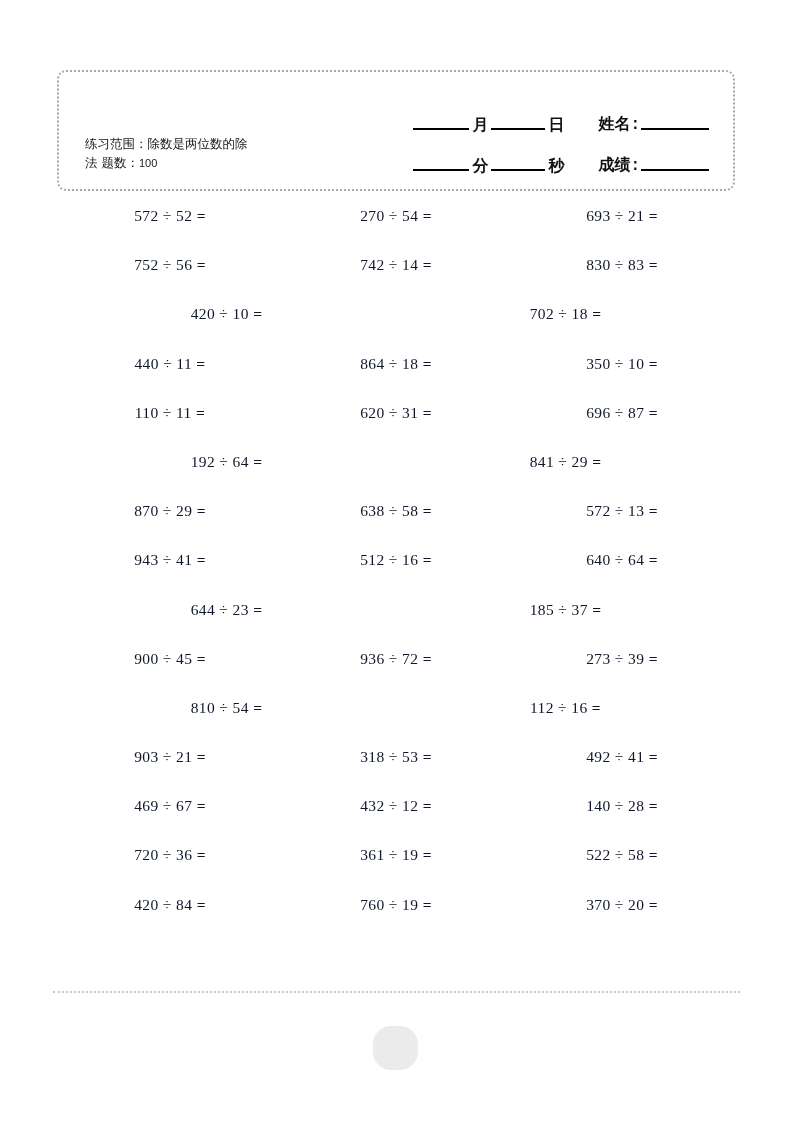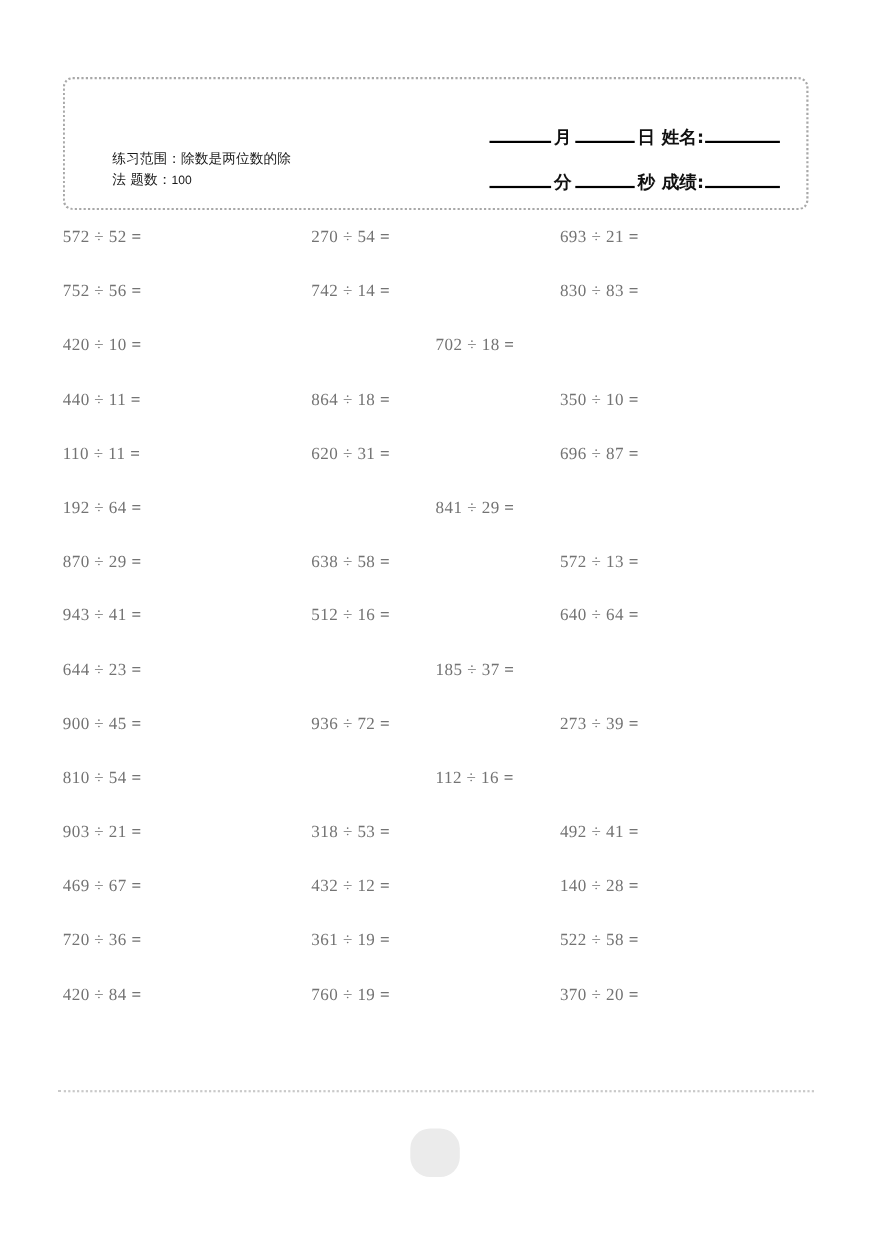--- a/index.html
+++ b/index.html
@@ -33,21 +33,20 @@
   .practice-info {
     position: absolute;
     left: 26px;
     top: 62px;
     width: 300px;
     font-family: "DejaVu Sans", "Liberation Sans", sans-serif;
     font-size: 12.5px;
     line-height: 19px;
     color: #1a1a1a;
     letter-spacing: 0px;
-    margin-left: 17px;
   }
   .practice-info .count-num {
     font-family: Liberation Sans, sans-serif;
     font-size: 11px;
   }
 
   .field-rows {
     position: absolute;
     right: 24px;
     top: 22px;
@@ -75,43 +74,44 @@
   }
   .cn-label {
     font-family: "DejaVu Sans", "Liberation Sans", sans-serif;
     font-size: 16px;
     font-weight: 700;
     color: #101010;
     padding: 0 3px;
     line-height: 20px;
   }
   .cn-label.gap-left {
-    margin-left: 0;
+    margin-left: 28px;
+    font-family: Liberation Mono, monospace;
   }
   .cn-label.colon {
     padding-right: 1px;
   }
 
   
   .problems {
     position: absolute;
     left: 57px;
     top: 206px;
     width: 678px;
   }
   .prob-row {
     display: flex;
     height: 49.2px;
   }
   .prob-cell {
     flex: 1 1 0;
-    text-align: left;
+    text-align: center;
     font-size: 15.5px;
     line-height: 20px;
-    color: #737373;
+    color: #0f172a;
     letter-spacing: 0.4px;
     white-space: nowrap;
   }
   .prob-cell .eq {
     font-weight: 700;
   }
 
   
   .footer-rule {
     position: absolute;

